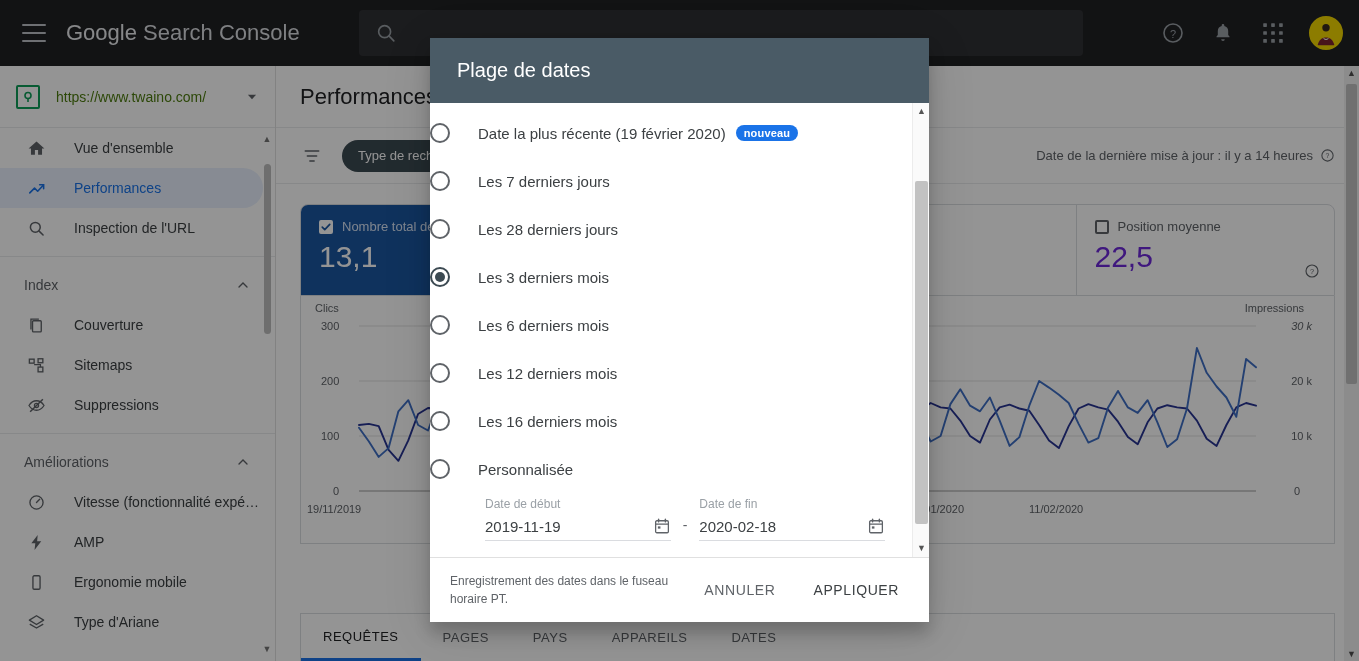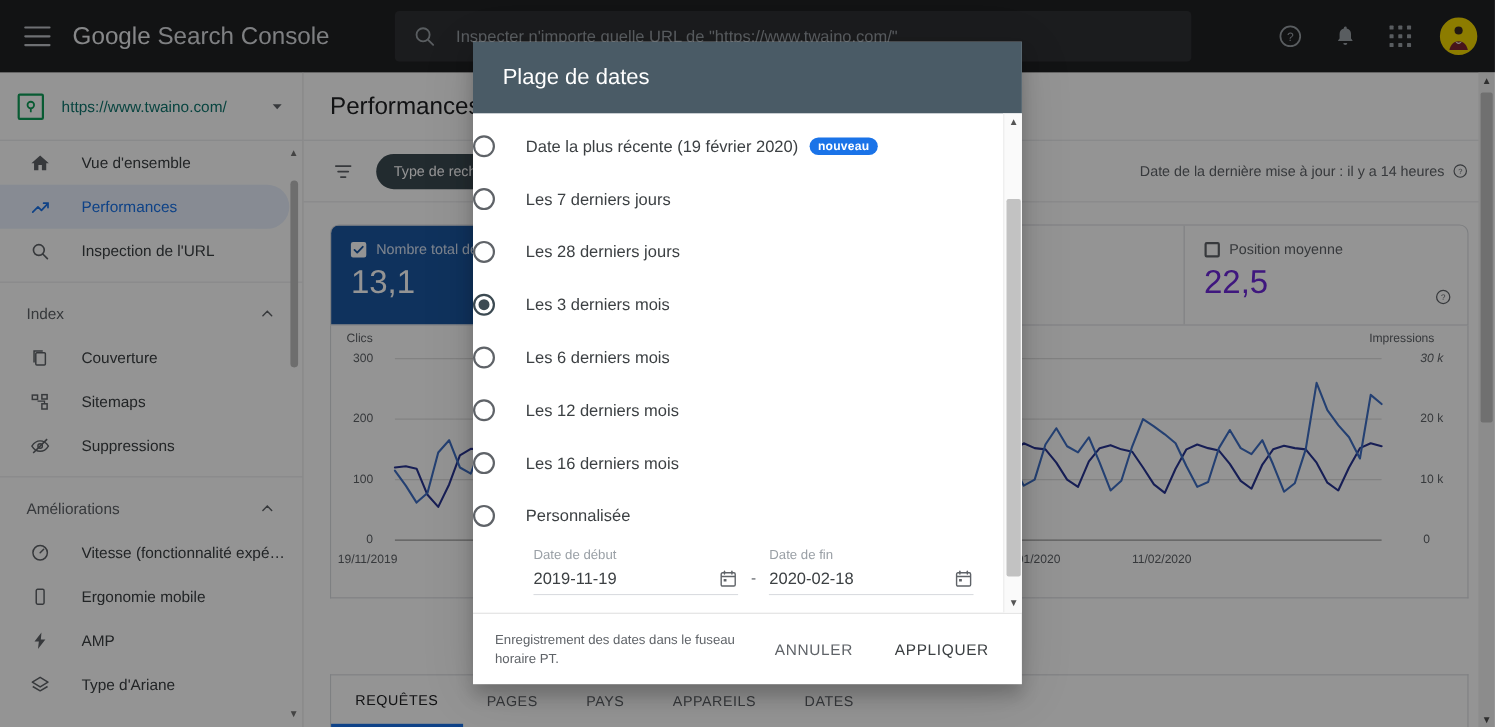--- a/index.html
+++ b/index.html
@@ -37,21 +37,21 @@
     display: flex; align-items: center; justify-content: center; overflow: hidden; margin-left: 6px;
     border: 2px solid #f2d600; cursor: pointer; }
 
   
   .sidebar { position: absolute; top: 66px; left: 0; width: 276px; height: 595px;
     background: #fff; border-right: 1px solid #e0e0e0; }
   .propsel { height: 62px; display: flex; align-items: center; padding: 0 16px;
     border-bottom: 1px solid #e8eaed; cursor: pointer; }
   .propicon { width: 24px; height: 24px; border: 2px solid #0f9d58; border-radius: 2px;
     display: flex; align-items: center; justify-content: center; flex: none; }
-  .propurl { margin-left: 16px; font-size: 14px; color: #0f766e; flex: 1;
+  .propurl { margin-left: 16px; font-size: 14px; color: #4d7c0f; flex: 1;
     white-space: nowrap; overflow: hidden; text-overflow: ellipsis; }
   .navscroll { position: relative; height: 532px; overflow: hidden; }
   .navitem { height: 40px; display: flex; align-items: center; padding: 0 0 0 24px;
     cursor: pointer; border-radius: 0 20px 20px 0; margin-right: 12px; }
   .navitem .ni { width: 24px; flex: none; display: flex; align-items: center; justify-content: center; }
   .navitem .nl { margin-left: 26px; font-size: 14px; color: #3c4043; white-space: nowrap;
     overflow: hidden; text-overflow: ellipsis; }
   .navitem.active { background: #e8f0fe; }
   .navitem.active .nl { color: #1a73e8; font-weight: 500; }
   .navdiv { height: 1px; background: #e8eaed; margin: 8px 0 8px 0; }
@@ -170,21 +170,20 @@
     </div>
     <div class="brand">
       <span class="g">Google</span>
       <span class="sc">Search Console</span>
     </div>
     <div class="searchwrap">
       <svg width="22" height="22" viewBox="0 0 24 24">
         <circle cx="10.5" cy="10.5" r="6.5" fill="none" stroke="#9aa0a6" stroke-width="1.8"></circle>
         <line x1="15.5" y1="15.5" x2="20.5" y2="20.5" stroke="#9aa0a6" stroke-width="1.8" stroke-linecap="round"></line>
       </svg>
-      <div class="searchph">Inspecter n'importe quelle URL de "https://www.twaino.com/"</div>
     </div>
     <div class="topicons">
       <div class="ticon">
         <svg width="24" height="24" viewBox="0 0 24 24">
           <circle cx="12" cy="12" r="9" fill="none" stroke="#9aa0a6" stroke-width="1.6"></circle>
           <text x="12" y="16.5" font-size="11" fill="#9aa0a6" text-anchor="middle" font-family="Liberation Sans, sans-serif">?</text>
         </svg>
       </div>
       <div class="ticon">
         <svg width="24" height="24" viewBox="0 0 24 24">
@@ -312,32 +311,32 @@
           <svg width="19" height="19" viewBox="0 0 24 24">
               <circle cx="12" cy="12" r="8.3" fill="none" stroke="#5f6368" stroke-width="1.7"></circle>
               <path d="M12 12l4-4" stroke="#5f6368" stroke-width="1.7" stroke-linecap="round"></path>
             </svg>
         </span>
         <span class="nl">Vitesse (fonctionnalité expé…</span>
       </div>
       <div class="navitem">
         <span class="ni">
           <svg width="19" height="19" viewBox="0 0 24 24">
+              <path d="M13.5 2.5L5.5 13h5l-1 8.5 8.5-11h-5.2z" fill="#5f6368"></path>
+            </svg>
+        </span>
+        <span class="nl">AMP</span>
+      </div>
+      <div class="navitem">
+        <span class="ni">
+          <svg width="19" height="19" viewBox="0 0 24 24">
               <rect x="7.5" y="3.5" width="9" height="17" rx="1.6" fill="none" stroke="#5f6368" stroke-width="1.7"></rect>
             </svg>
         </span>
         <span class="nl">Ergonomie mobile</span>
-      </div>
-      <div class="navitem">
-        <span class="ni">
-          <svg width="19" height="19" viewBox="0 0 24 24">
-              <path d="M13.5 2.5L5.5 13h5l-1 8.5 8.5-11h-5.2z" fill="#5f6368"></path>
-            </svg>
-        </span>
-        <span class="nl">AMP</span>
       </div>
       <div class="navitem">
         <span class="ni">
           <svg width="19" height="19" viewBox="0 0 24 24">
               <path d="M12 3.5L3 9l9 5.5L21 9z" fill="none" stroke="#5f6368" stroke-width="1.7" stroke-linejoin="round"></path>
               <path d="M3.5 14l8.5 5 8.5-5" fill="none" stroke="#5f6368" stroke-width="1.7" stroke-linejoin="round"></path>
             </svg>
         </span>
         <span class="nl">Type d'Ariane</span>
       </div>

